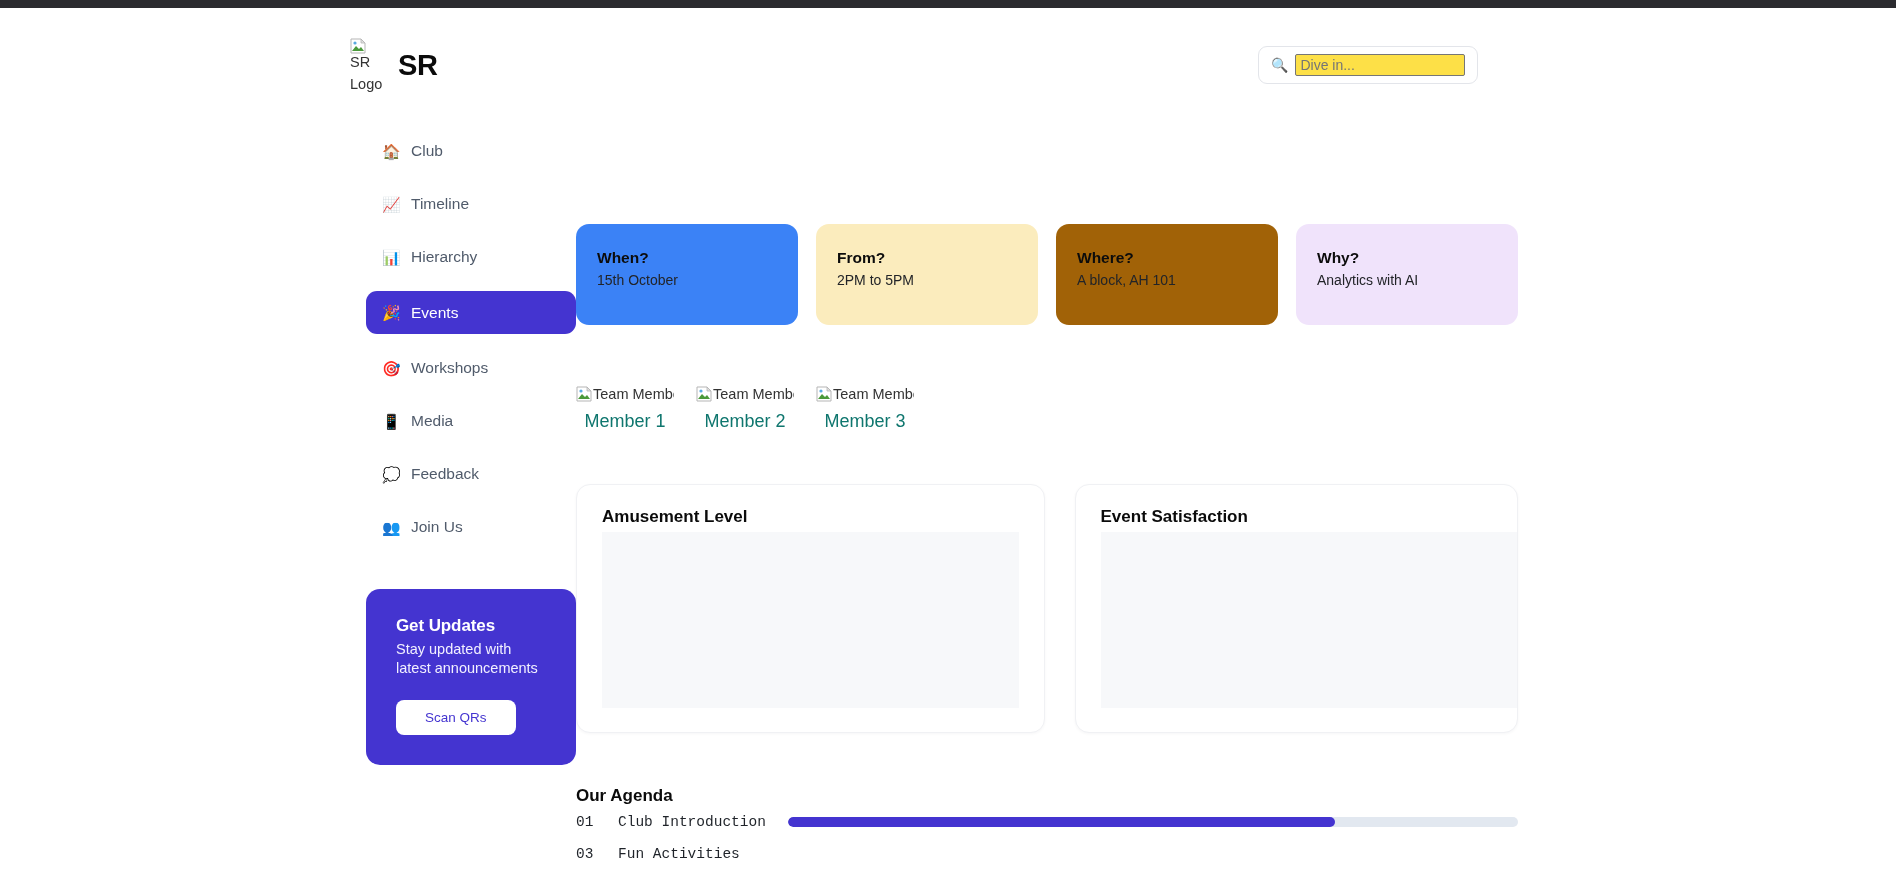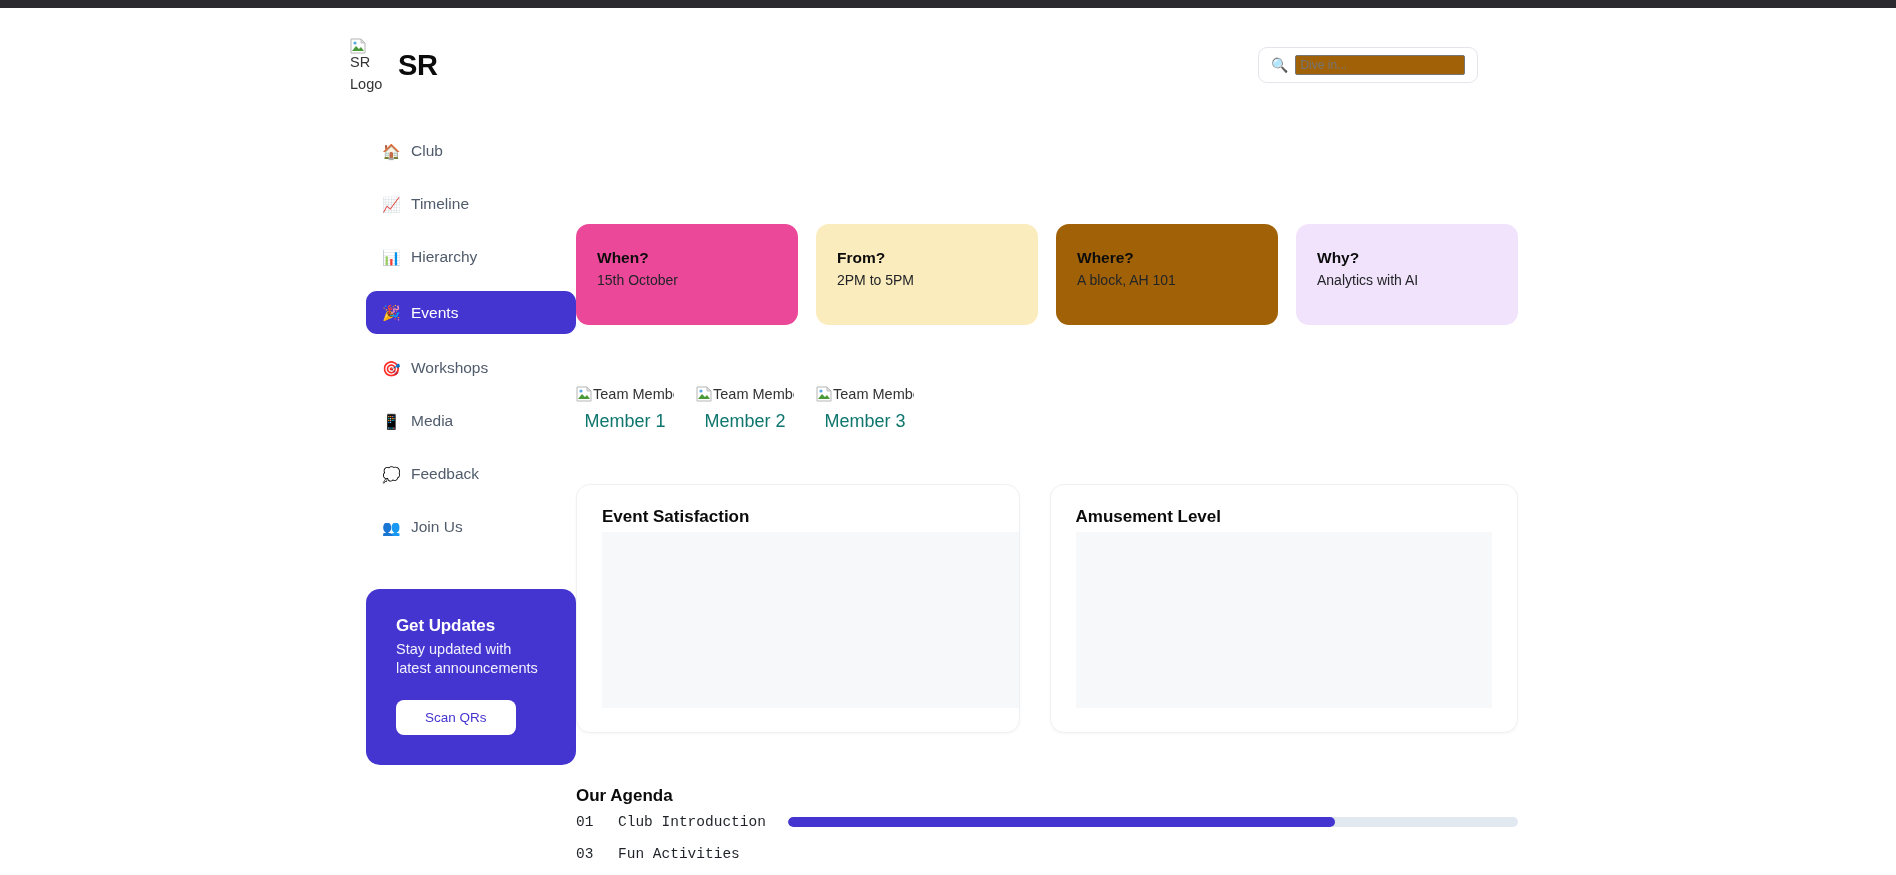--- a/index.html
+++ b/index.html
@@ -71,26 +71,26 @@
     padding: 7px 12px;
     width: 220px;
     background: #fff;
     margin-right: 378px;
   }
   .search-icon { font-size: 14px; line-height: 1; }
   .search-input {
     flex: 1;
     border: 1px solid #767676;
     border-radius: 2px;
-    font-size: 12px;
+    font-size: 14px;
     padding: 2px 4px;
     color: #222;
     font-family: "Liberation Sans", sans-serif;
     outline: none;
-    background: #a16207;
+    background: #fde047;
     min-width: 0;
   }
   .search-input::placeholder { color: #757575; }
 
   
   .body-wrap {
     display: flex;
     padding-left: 366px;
     gap: 0;
   }
@@ -340,21 +340,21 @@
       <div class="promo">
         <div class="promo-title">Get Updates</div>
         <div class="promo-sub">Stay updated with latest announcements</div>
         <button class="promo-btn">Scan QRs</button>
       </div>
     </div>
 
     <div class="main">
 
       <div class="info-row">
-        <div class="info-card" style="background:#ec4899">
+        <div class="info-card" style="background:#3b82f6">
           <div class="info-title">When?</div>
           <div class="info-value">15th October</div>
         </div>
         <div class="info-card" style="background:#fbecbd">
           <div class="info-title">From?</div>
           <div class="info-value">2PM to 5PM</div>
         </div>
         <div class="info-card" style="background:#a16207">
           <div class="info-title">Where?</div>
           <div class="info-value">A block, AH 101</div>
@@ -404,26 +404,26 @@
                 <circle cx="5" cy="5" r="1.6" fill="#5aa9e0"></circle>
               </svg>
               <span>Team Member</span>
             </span>
           </div>
           <div class="member-name">Member 3</div>
         </div>
       </div>
 
       <div class="charts-row">
+        <div class="chart-card">
+          <div class="chart-title">Amusement Level</div>
+          <div class="chart-canvas"></div>
+        </div>
         <div class="chart-card right">
           <div class="chart-title">Event Satisfaction</div>
-          <div class="chart-canvas"></div>
-        </div>
-        <div class="chart-card">
-          <div class="chart-title">Amusement Level</div>
           <div class="chart-canvas"></div>
         </div>
       </div>
 
       <div class="agenda">
         <div class="agenda-title">Our Agenda</div>
 
         <div class="agenda-row">
           <div class="agenda-num">01</div>
           <div class="agenda-label">Club Introduction</div>

